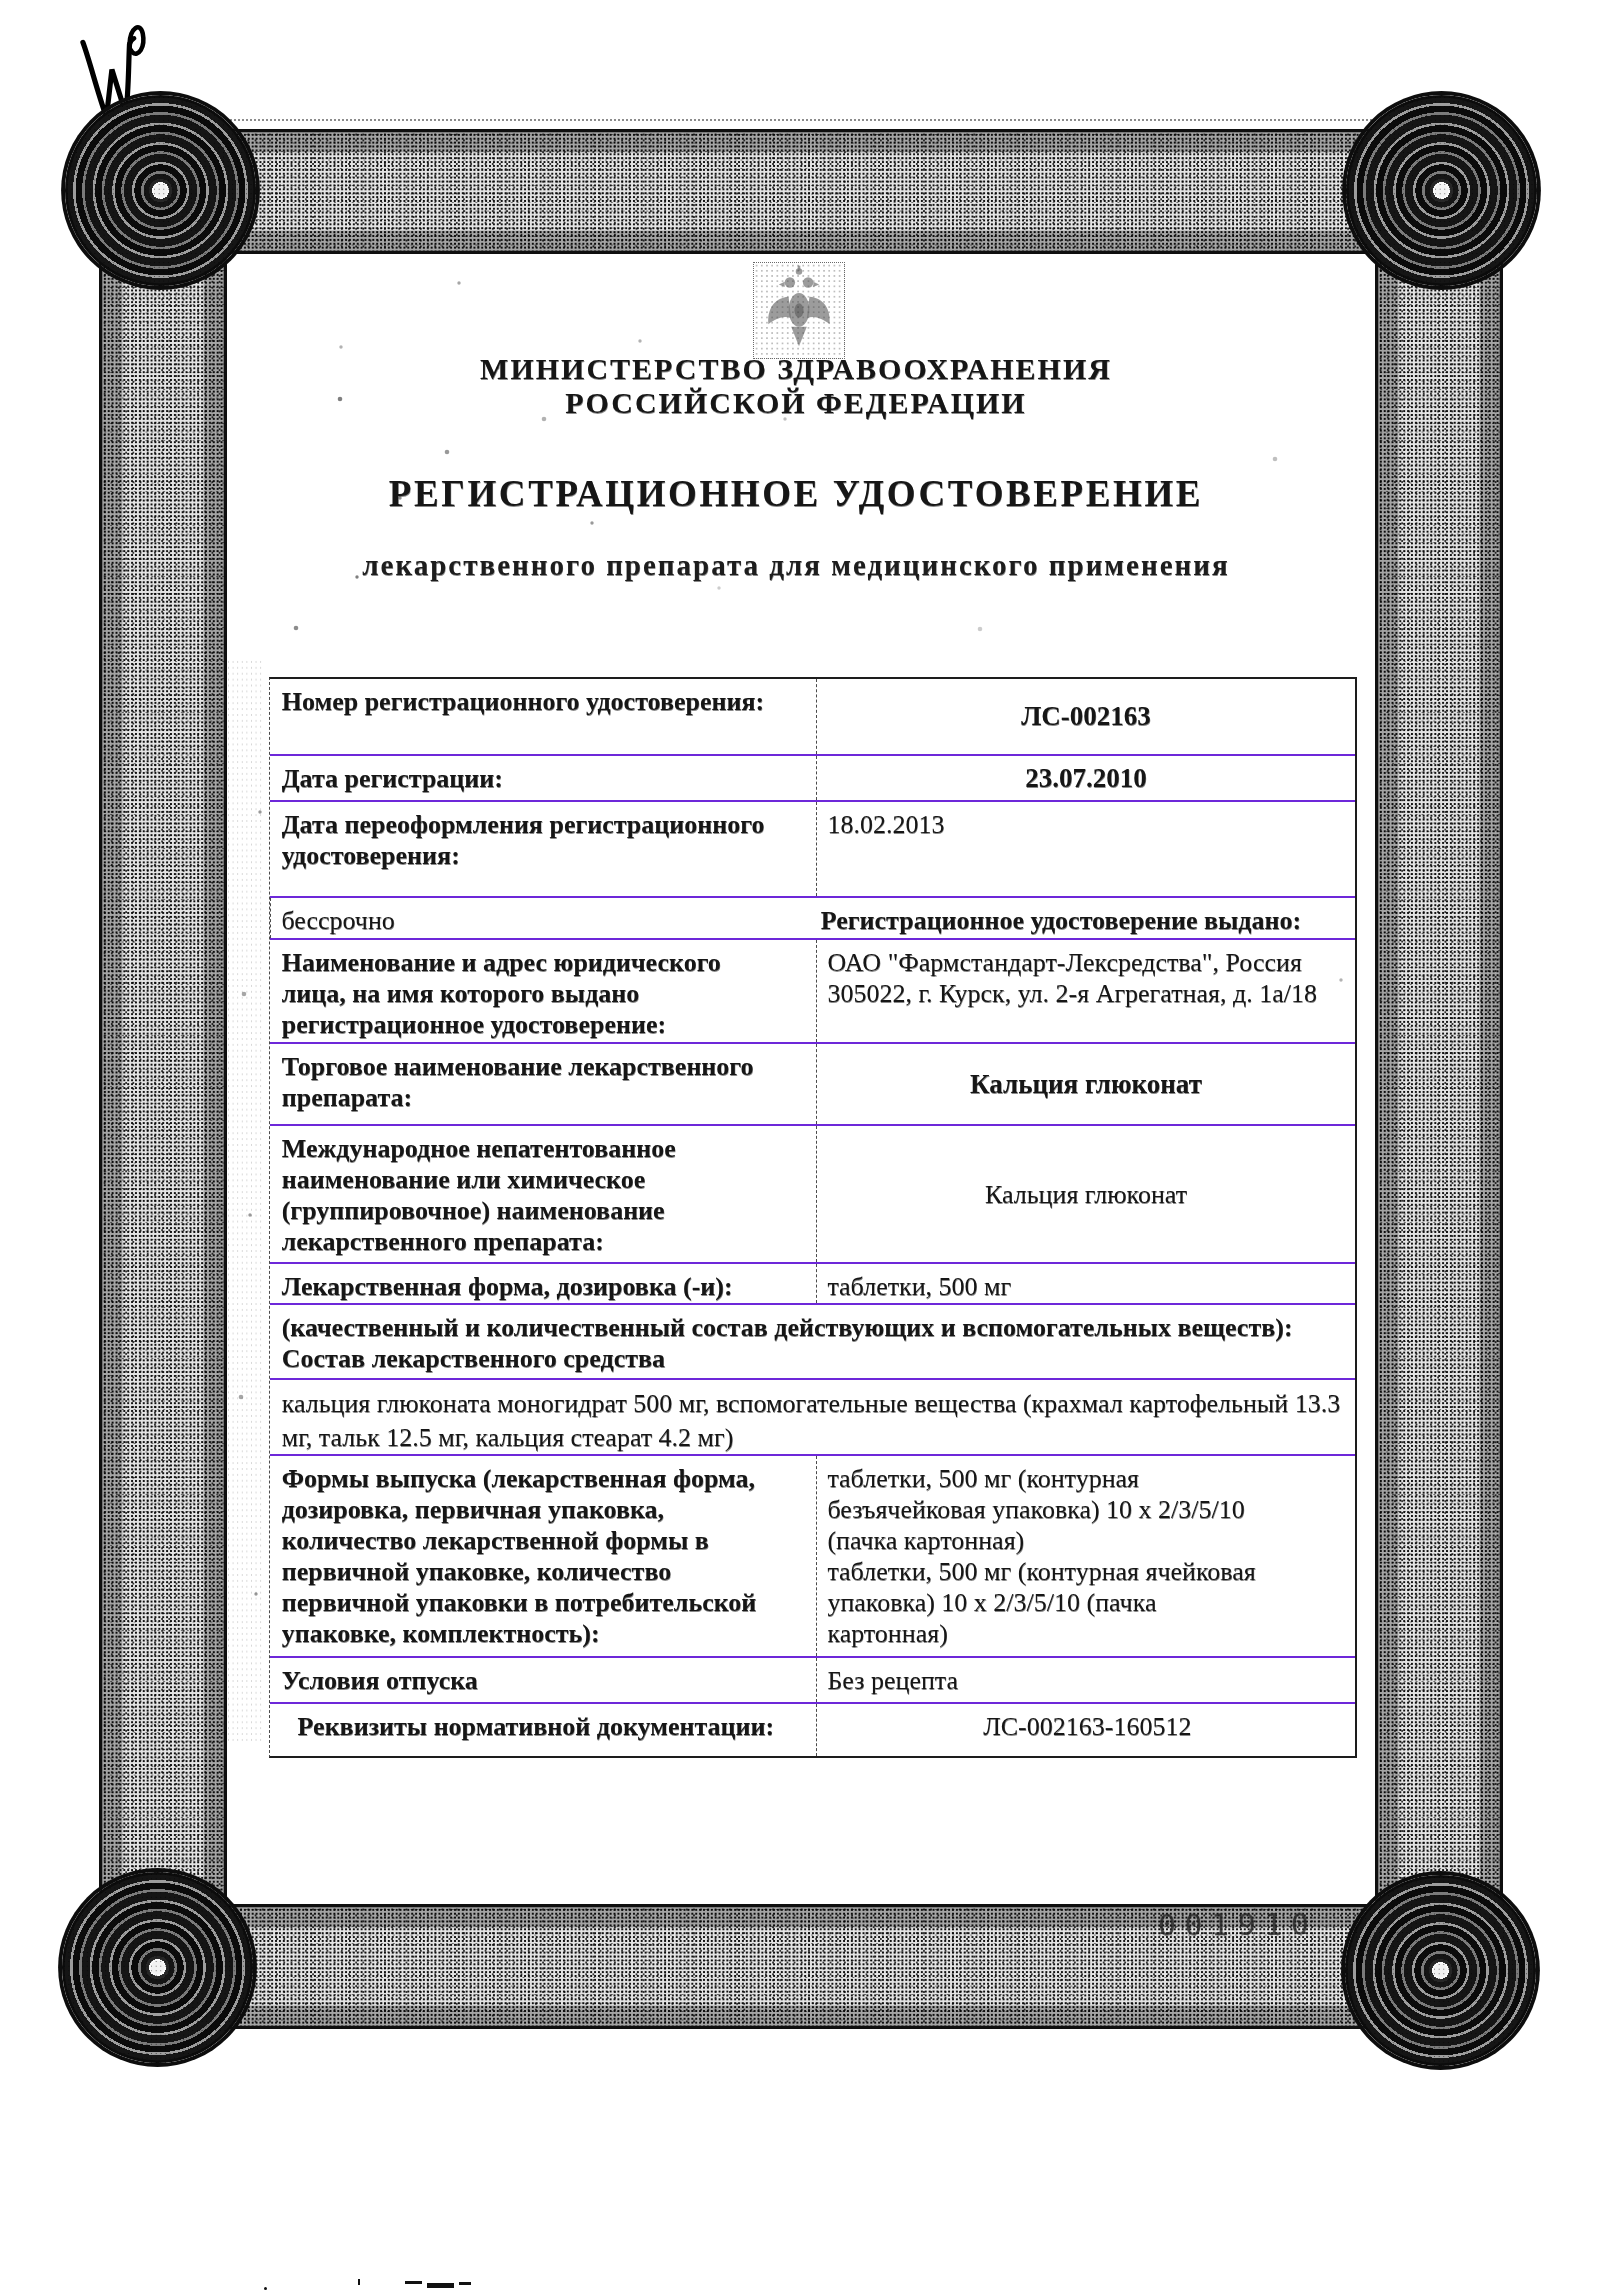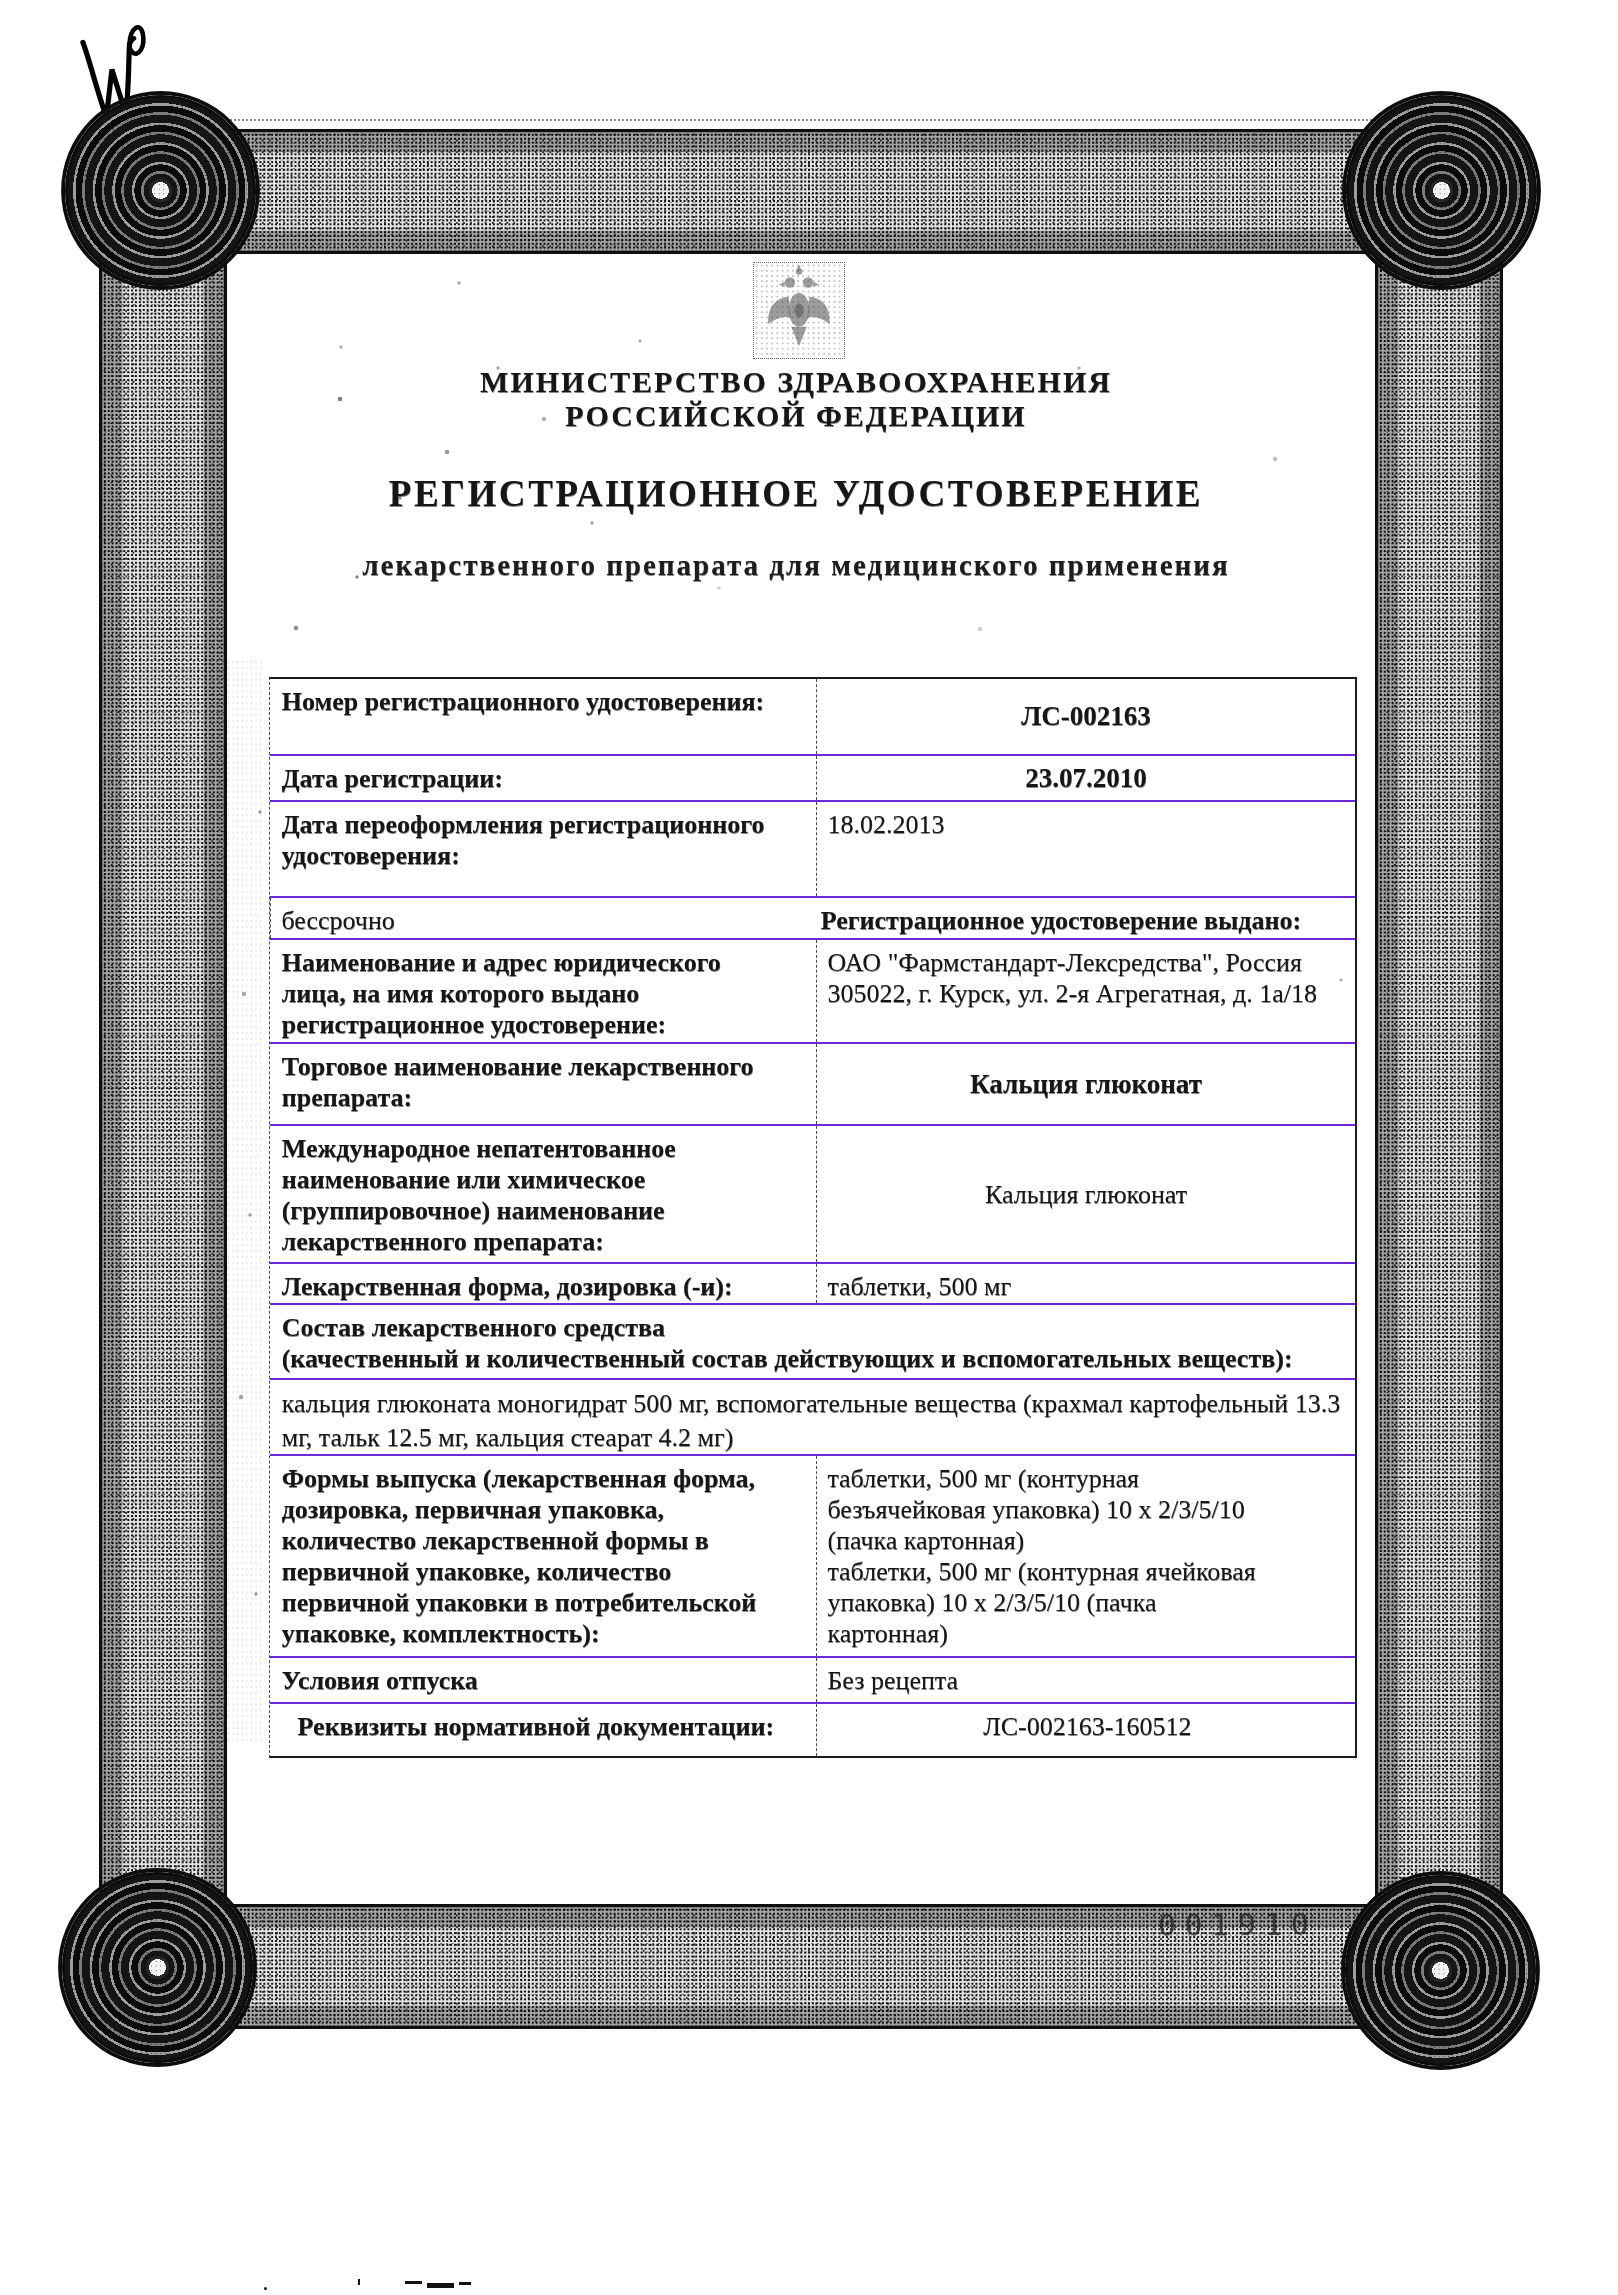--- a/index.html
+++ b/index.html
@@ -60,21 +60,21 @@
     left:753px;top:262px;width:90px;height:95px;
     border:1.3px dotted #6a6a6a;
     background-image:radial-gradient(circle, rgba(0,0,0,.25) 0.7px, transparent 0.8px);
     background-size:5.2px 5.2px;
     filter:blur(0.3px);
   }
   #emblem svg{width:100%;height:100%;opacity:.72;}
 
   
   .doc-text{text-shadow:0.4px 0.5px 0.4px rgba(20,20,20,.5);}
-  #ministry{left:264px;top:365px;width:1064px;text-align:center;filter:blur(0.3px);}
+  #ministry{left:264px;top:352px;width:1064px;text-align:center;filter:blur(0.3px);}
   #ministry .m-line{font-weight:bold;font-size:30px;line-height:34px;letter-spacing:2px;}
   #title{
     left:264px;top:472px;width:1064px;text-align:center;
     font-weight:bold;font-size:37px;letter-spacing:2.6px;filter:blur(0.2px);
   }
   #subtitle{
     left:264px;top:549px;width:1064px;text-align:center;
     font-weight:bold;font-size:29px;letter-spacing:2px;color:#1d1d1d;filter:blur(0.3px);
   }
 
@@ -223,22 +223,22 @@
     <div class="cell val center">Кальция глюконат</div>
   </div>
 
   <div class="trow h-r7">
     <div class="cell lab">Лекарственная форма, дозировка (-и):</div>
     <div class="cell val">таблетки, 500 мг</div>
   </div>
 
   <div class="trow h-ch">
     <div class="cell full bold">
+      <div>(качественный и количественный состав действующих и вспомогательных веществ):</div>
       <div>Состав лекарственного средства</div>
-      <div>(качественный и количественный состав действующих и вспомогательных веществ):</div>
     </div>
   </div>
 
   <div class="trow h-ct">
     <div class="cell full">кальция глюконата моногидрат 500 мг, вспомогательные вещества (крахмал картофельный 13.3 мг, тальк 12.5 мг, кальция стеарат 4.2 мг)</div>
   </div>
 
   <div class="trow h-rf">
     <div class="cell lab">Формы выпуска (лекарственная форма, дозировка, первичная упаковка, количество лекарственной формы в первичной упаковке, количество первичной упаковки в потребительской упаковке, комплектность):</div>
     <div class="cell val">

